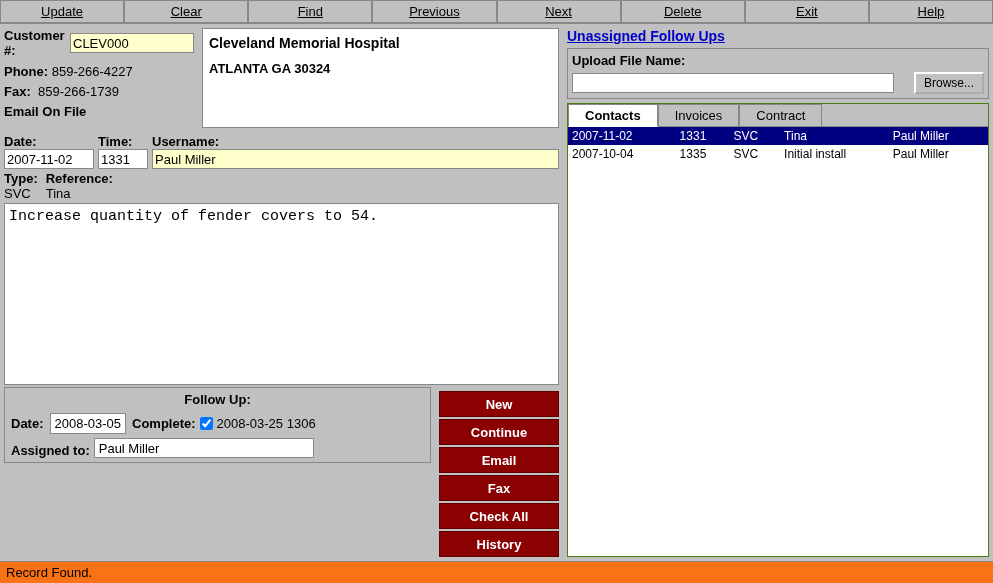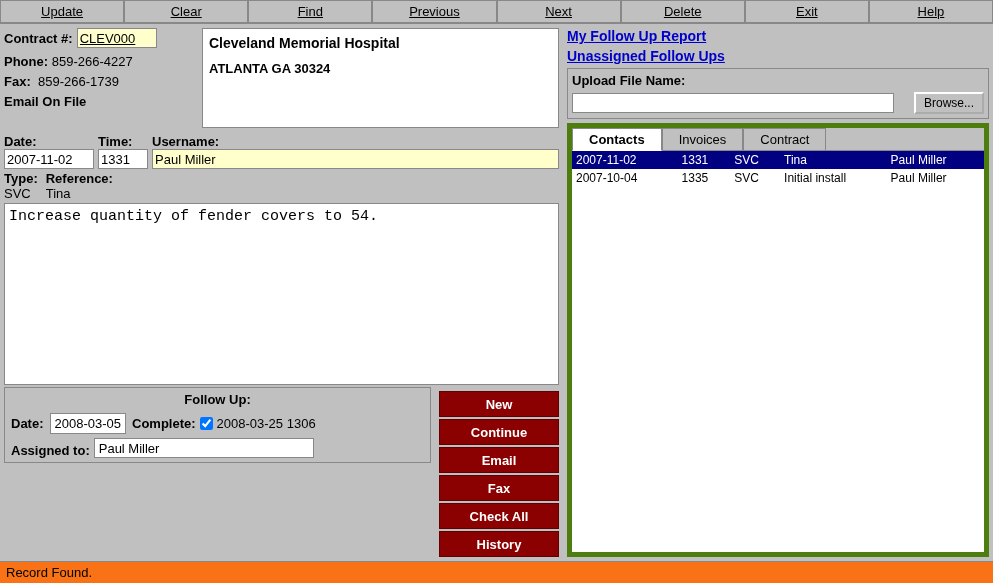--- a/index.html
+++ b/index.html
@@ -73,25 +73,24 @@
     .customer-id-row {
       display: flex;
       align-items: center;
       gap: 4px;
       margin-bottom: 4px;
     }
 
     .customer-id-input {
       background: #ffffcc;
       border: 1px solid #888;
-      width: 80px;
+      width: 124px;
       height: 20px;
       font-size: 13px;
       padding: 1px 2px;
-      text-decoration: underline;
     }
 
     .info-line {
       font-size: 13px;
       line-height: 20px;
     }
 
     
     .company-name {
       font-weight: bold;
@@ -271,21 +270,21 @@
       padding: 2px 8px;
       cursor: pointer;
       font-size: 12px;
     }
 
     
     .tabs-container {
       flex: 1;
       display: flex;
       flex-direction: column;
-      border: 5px solid #4d7c0f;
+      border: 1px solid #4d7c0f;
     }
 
     .tab-bar {
       display: flex;
       background: #c0c0c0;
       border-bottom: 1px solid #888;
     }
 
     .tab {
       padding: 3px 16px;
@@ -369,21 +368,21 @@
     <div class="menu-item">Help</div>
   </div>
 
 <div id="main">
 
   <div id="left-panel">
 
     <div class="customer-row">
       <div class="customer-left">
         <div class="customer-id-row">
-          <span class="field-label">Contract #:</span>
+          <span class="field-label">Customer #:</span>
           <input class="customer-id-input" type="text" value="CLEV000" style="">
         </div>
         <div class="info-line">
           <span class="field-label">Phone:</span>
           <span>859-266-4227</span>
         </div>
         <div class="info-line">
           <span class="field-label">Fax:</span>&nbsp;
           <span>859-266-1739</span>
         </div>
@@ -448,21 +447,20 @@
           <button class="action-btn">Email</button>
           <button class="action-btn">Fax</button>
           <button class="action-btn">Check All</button>
           <button class="action-btn">History</button>
         </div>
     </div>
 
   </div>
 
   <div id="right-panel">
-    <a class="report-link">My Follow Up Report</a>
     <a class="report-link">Unassigned Follow Ups</a>
 
     <div class="upload-section">
       <div class="upload-label">Upload File Name:</div>
       <div class="upload-row">
         <input class="upload-input" type="text" style="">
         <button class="browse-btn">Browse...</button>
       </div>
     </div>
 

